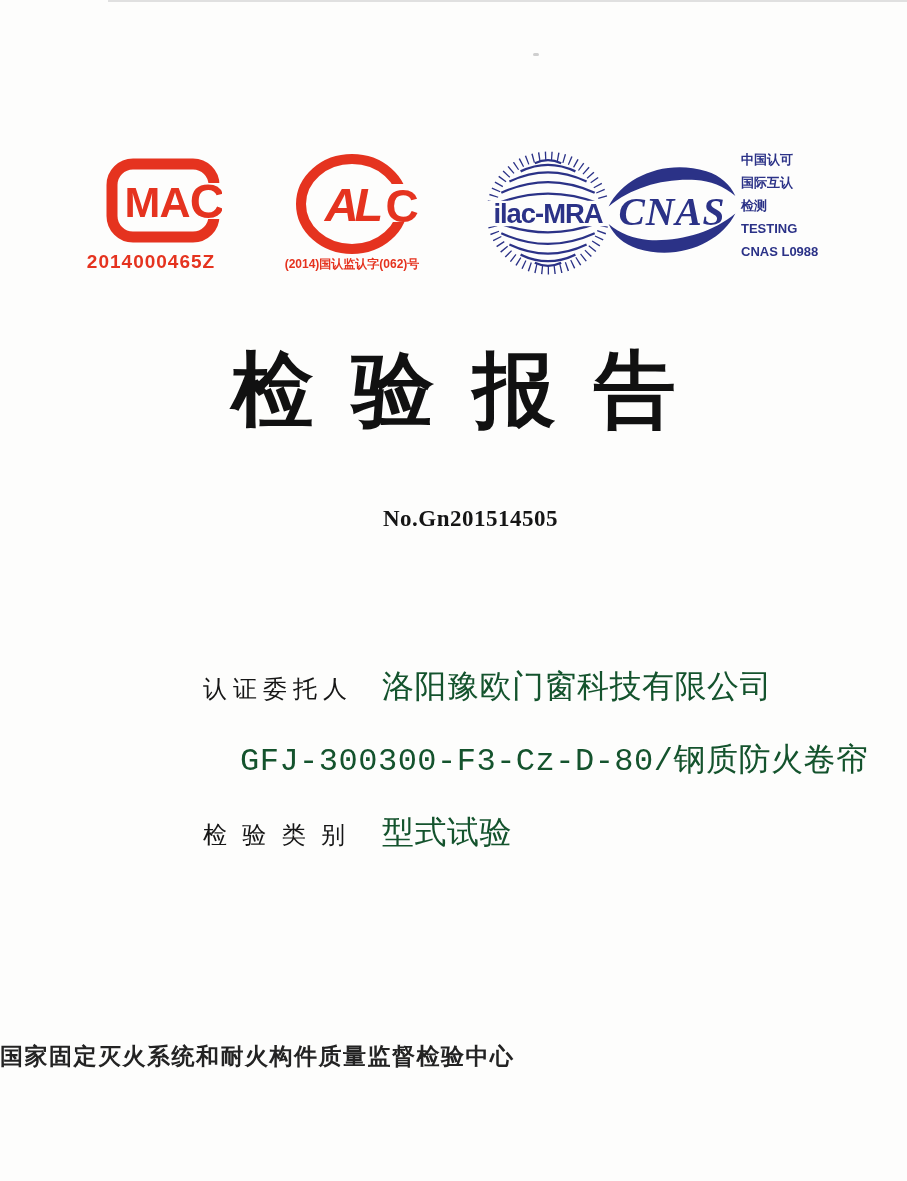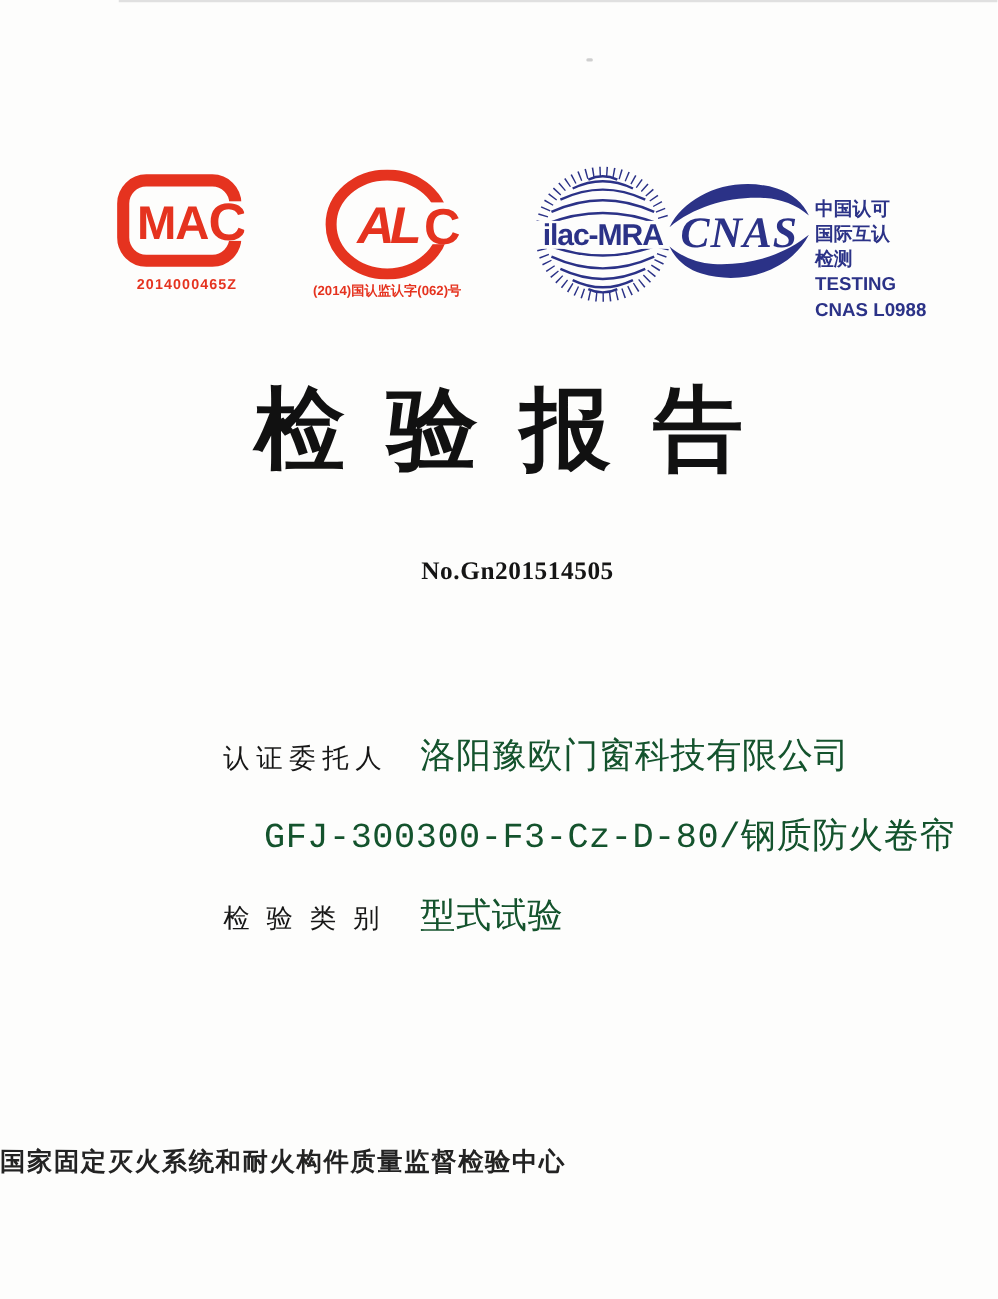--- a/index.html
+++ b/index.html
@@ -30,27 +30,27 @@
   .logo-svg{position:absolute;display:block;}
   .cma-svg{left:106px;top:158px;color:var(--brand-red);}
   .cal-svg{left:294px;top:154px;color:var(--brand-red);}
   .ilac-svg{left:482px;top:150px;color:var(--brand-navy);}
   .cnas-svg{left:606px;top:164px;color:var(--brand-navy);}
 
   .caption-red{
     position:absolute;color:var(--brand-red);
     font-weight:700;text-align:center;white-space:nowrap;
   }
-  .cma-caption{left:103px;top:251px;width:134px;font-size:13px;letter-spacing:1px;}
+  .cma-caption{left:84px;top:251px;width:134px;font-size:19px;letter-spacing:1px;}
   .cal-caption{left:258px;top:256px;width:188px;font-size:12px;}
 
   .accreditation{
     position:absolute;left:741px;top:148px;
     color:var(--brand-navy);font-weight:700;
-    font-size:17px;line-height:23px;white-space:nowrap;margin-top:30px;
+    font-size:13px;line-height:23px;white-space:nowrap;
   }
 
   
   .report-title{
     position:absolute;left:0;right:0;top:336px;margin:0;
     text-align:center;
     font-size:82px;font-weight:900;
     letter-spacing:8px;text-indent:8px;
     color:#111;
     font-family:"Liberation Sans","DejaVu Sans",sans-serif;

